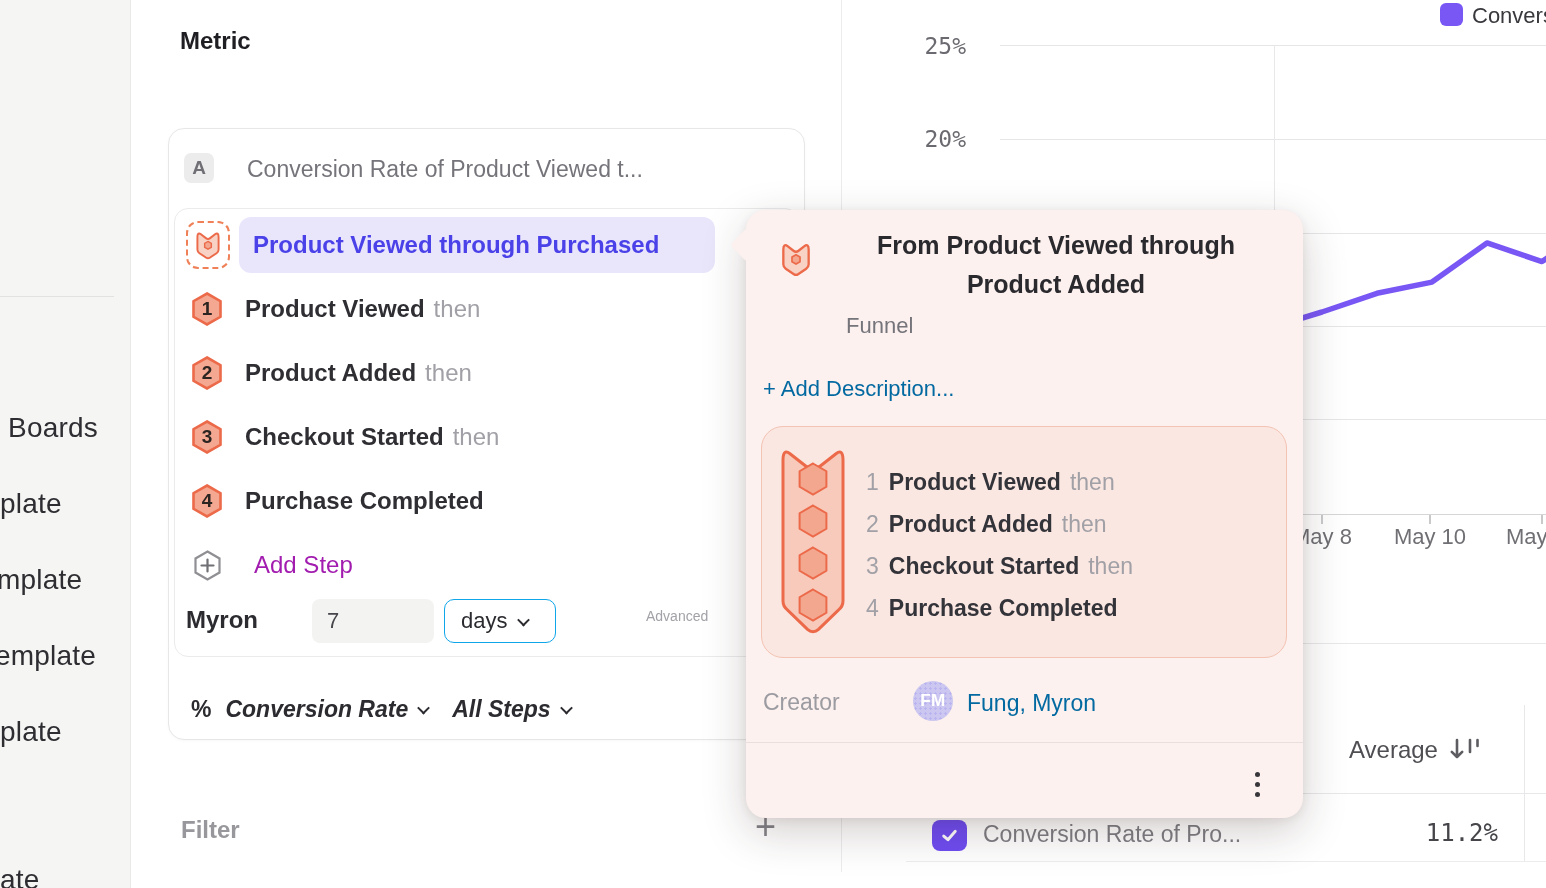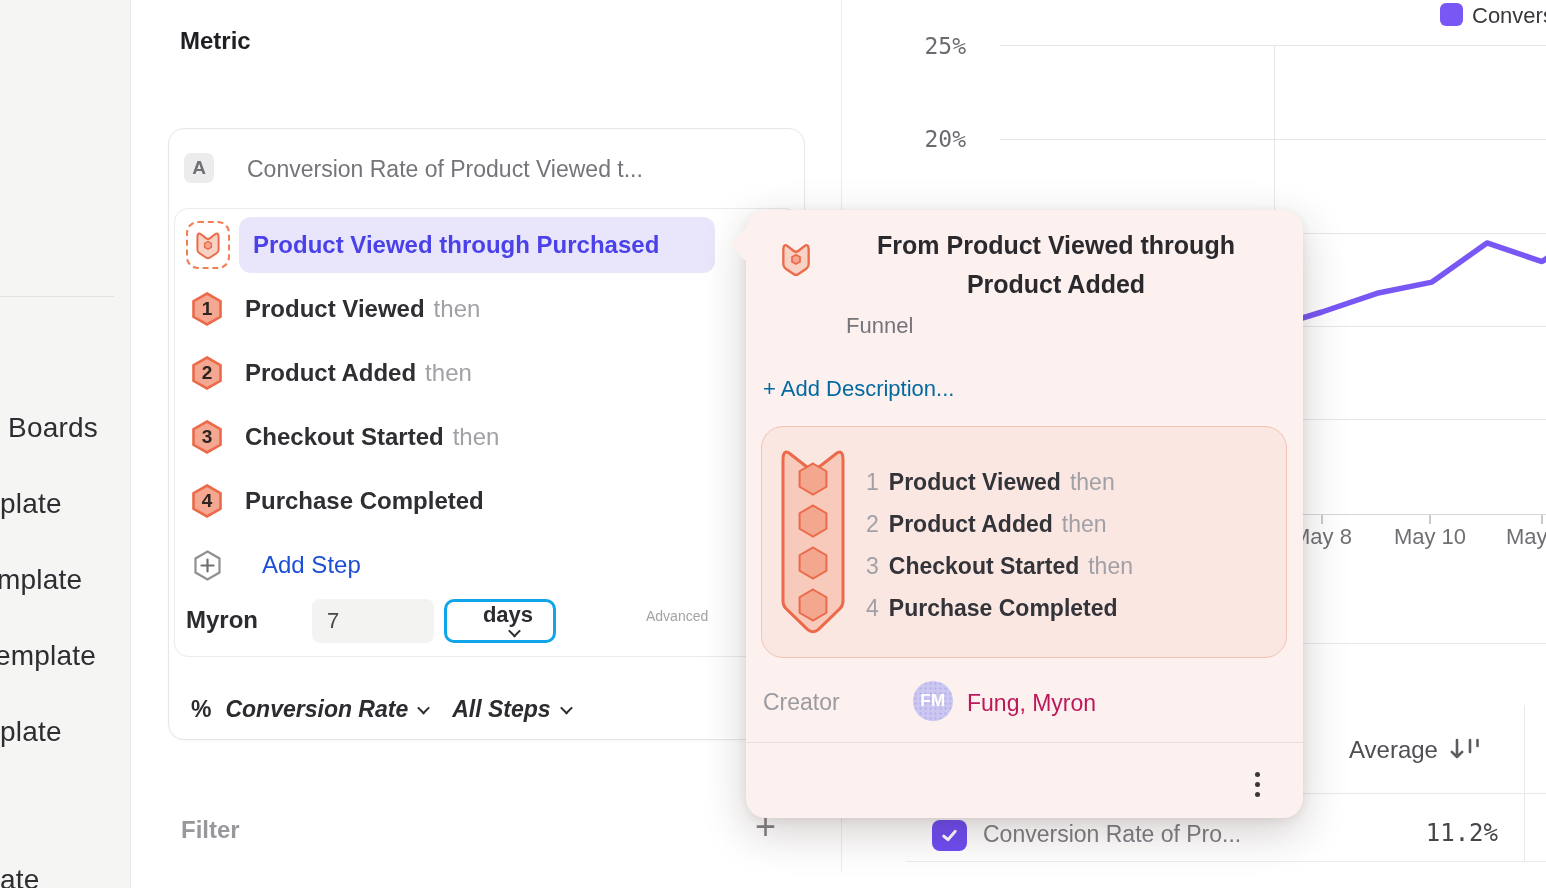--- a/index.html
+++ b/index.html
@@ -35,26 +35,26 @@
   .card-steps div.step-row:nth-of-type(2){ top:142px; }
   .card-steps div.step-row:nth-of-type(3){ top:206px; }
   .card-steps div.step-row:nth-of-type(4){ top:270px; }
   .hex-badge { position:relative; width:32px; height:36px; flex:0 0 32px; }
   .hex-badge svg { position:absolute; inset:0; }
   .hex-badge .num { position:absolute; inset:0; display:flex; align-items:center; justify-content:center; font-size:19px; font-weight:700; color:#2b2420; }
   .step-text { margin-left:22px; font-size:24px; color:#2e2e33; font-weight:600; white-space:nowrap; }
   .step-text .suffix { color:#a0a0a6; font-weight:400; font-style:normal; margin-left:9px; }
 
   .add-step-row { position:absolute; left:18px; top:334px; height:44px; display:flex; align-items:center; }
-  .add-step-row .label { margin-left:40px; font-size:24px; color:#1d4ed8; }
+  .add-step-row .label { margin-left:32px; font-size:24px; color:#a21caf; }
 
   .window-row { position:absolute; left:11px; right:10px; top:390px; height:44px; }
   .window-label { position:absolute; left:0; top:7px; font-size:24px; font-weight:600; color:#2b2b30; }
   .window-input { position:absolute; left:126px; top:0; width:122px; height:44px; background:#f3f3f2; border:none; border-radius:8px; font-size:22px; color:#46464b; padding-left:15px; font-family:"Liberation Sans",sans-serif; }
-  .days-select { position:absolute; left:258px; top:0; width:112px; height:44px; background:#fff; border:3px solid #0ea5e9; border-radius:10px; display:flex; align-items:center; padding-left:16px; font-size:22px; font-weight:700; color:#2b2b30; cursor:pointer;flex-direction:column; }
+  .days-select { position:absolute; left:258px; top:0; width:112px; height:44px; background:#fff; border:1px solid #0ea5e9; border-radius:10px; display:flex; align-items:center; padding-left:16px; font-size:22px; font-weight:400; color:#2b2b30; cursor:pointer; }
   .days-select .chev { margin-left:12px; }
   .advanced { position:absolute; left:460px; top:9px; font-size:14px; color:#a2a2a8; }
 
   .measure-row { position:absolute; left:22px; top:558px; height:44px; display:flex; align-items:center; font-size:23px; color:#2b2b30; }
   .measure-row .pct { font-weight:600; margin-right:14px; }
   .measure-row .dd { font-weight:600; display:flex; align-items:center; cursor:pointer;font-style:italic; }
   .measure-row .dd + .dd { margin-left:24px; }
   .measure-row .chev { margin-left:11px; }
 
   .chev { display:inline-block; width:9px; height:9px; border-right:2.5px solid currentColor; border-bottom:2.5px solid currentColor; transform:rotate(45deg) translate(-1px,-1px); }
@@ -96,21 +96,21 @@
   .steps-box { position:absolute; left:15px; top:216px; width:526px; height:232px; background:#fbe7e1; border:1.5px solid #f3c3b3; border-radius:22px; }
   .ribbon { position:absolute; left:16px; top:17px; }
   .pop-steps { position:absolute; left:104px; top:34px; }
   .pop-steps .pop-step { height:42px; display:flex; align-items:center; font-size:23px; white-space:nowrap; }
   .pop-steps .n { color:#a0a0a6; margin-right:10px; }
   .pop-steps b { color:#33333a; font-weight:600; }
   .pop-steps .suffix { color:#a0a0a6; margin-left:9px; font-style:normal; }
 
   .creator-label { position:absolute; left:17px; top:479px; font-size:23px; color:#9b9ba1; }
   .avatar { position:absolute; left:167px; top:471px; width:40px; height:40px; border-radius:50%; background:radial-gradient(#b9b3ef 1.2px, transparent 1.4px) 0 0/5px 5px, #ccc7f0; color:#fff; font-size:17px; font-weight:700; display:flex; align-items:center; justify-content:center; letter-spacing:.5px; }
-  .creator-name { position:absolute; left:221px; top:480px; font-size:23px; color:#be185d; }
+  .creator-name { position:absolute; left:221px; top:480px; font-size:23px; color:#0369a1; }
   .pop-divider { position:absolute; left:0; right:0; top:532px; height:1px; background:#e9dfdc; }
   .kebab { position:absolute; left:505px; top:558px; display:flex; flex-direction:column; gap:5px; cursor:pointer; padding:4px; }
   .kebab i { width:5px; height:5px; border-radius:50%; background:#36363b; }
 </style>
 </head>
 <body>
 
 <div>
 
   <aside class="sidebar">

